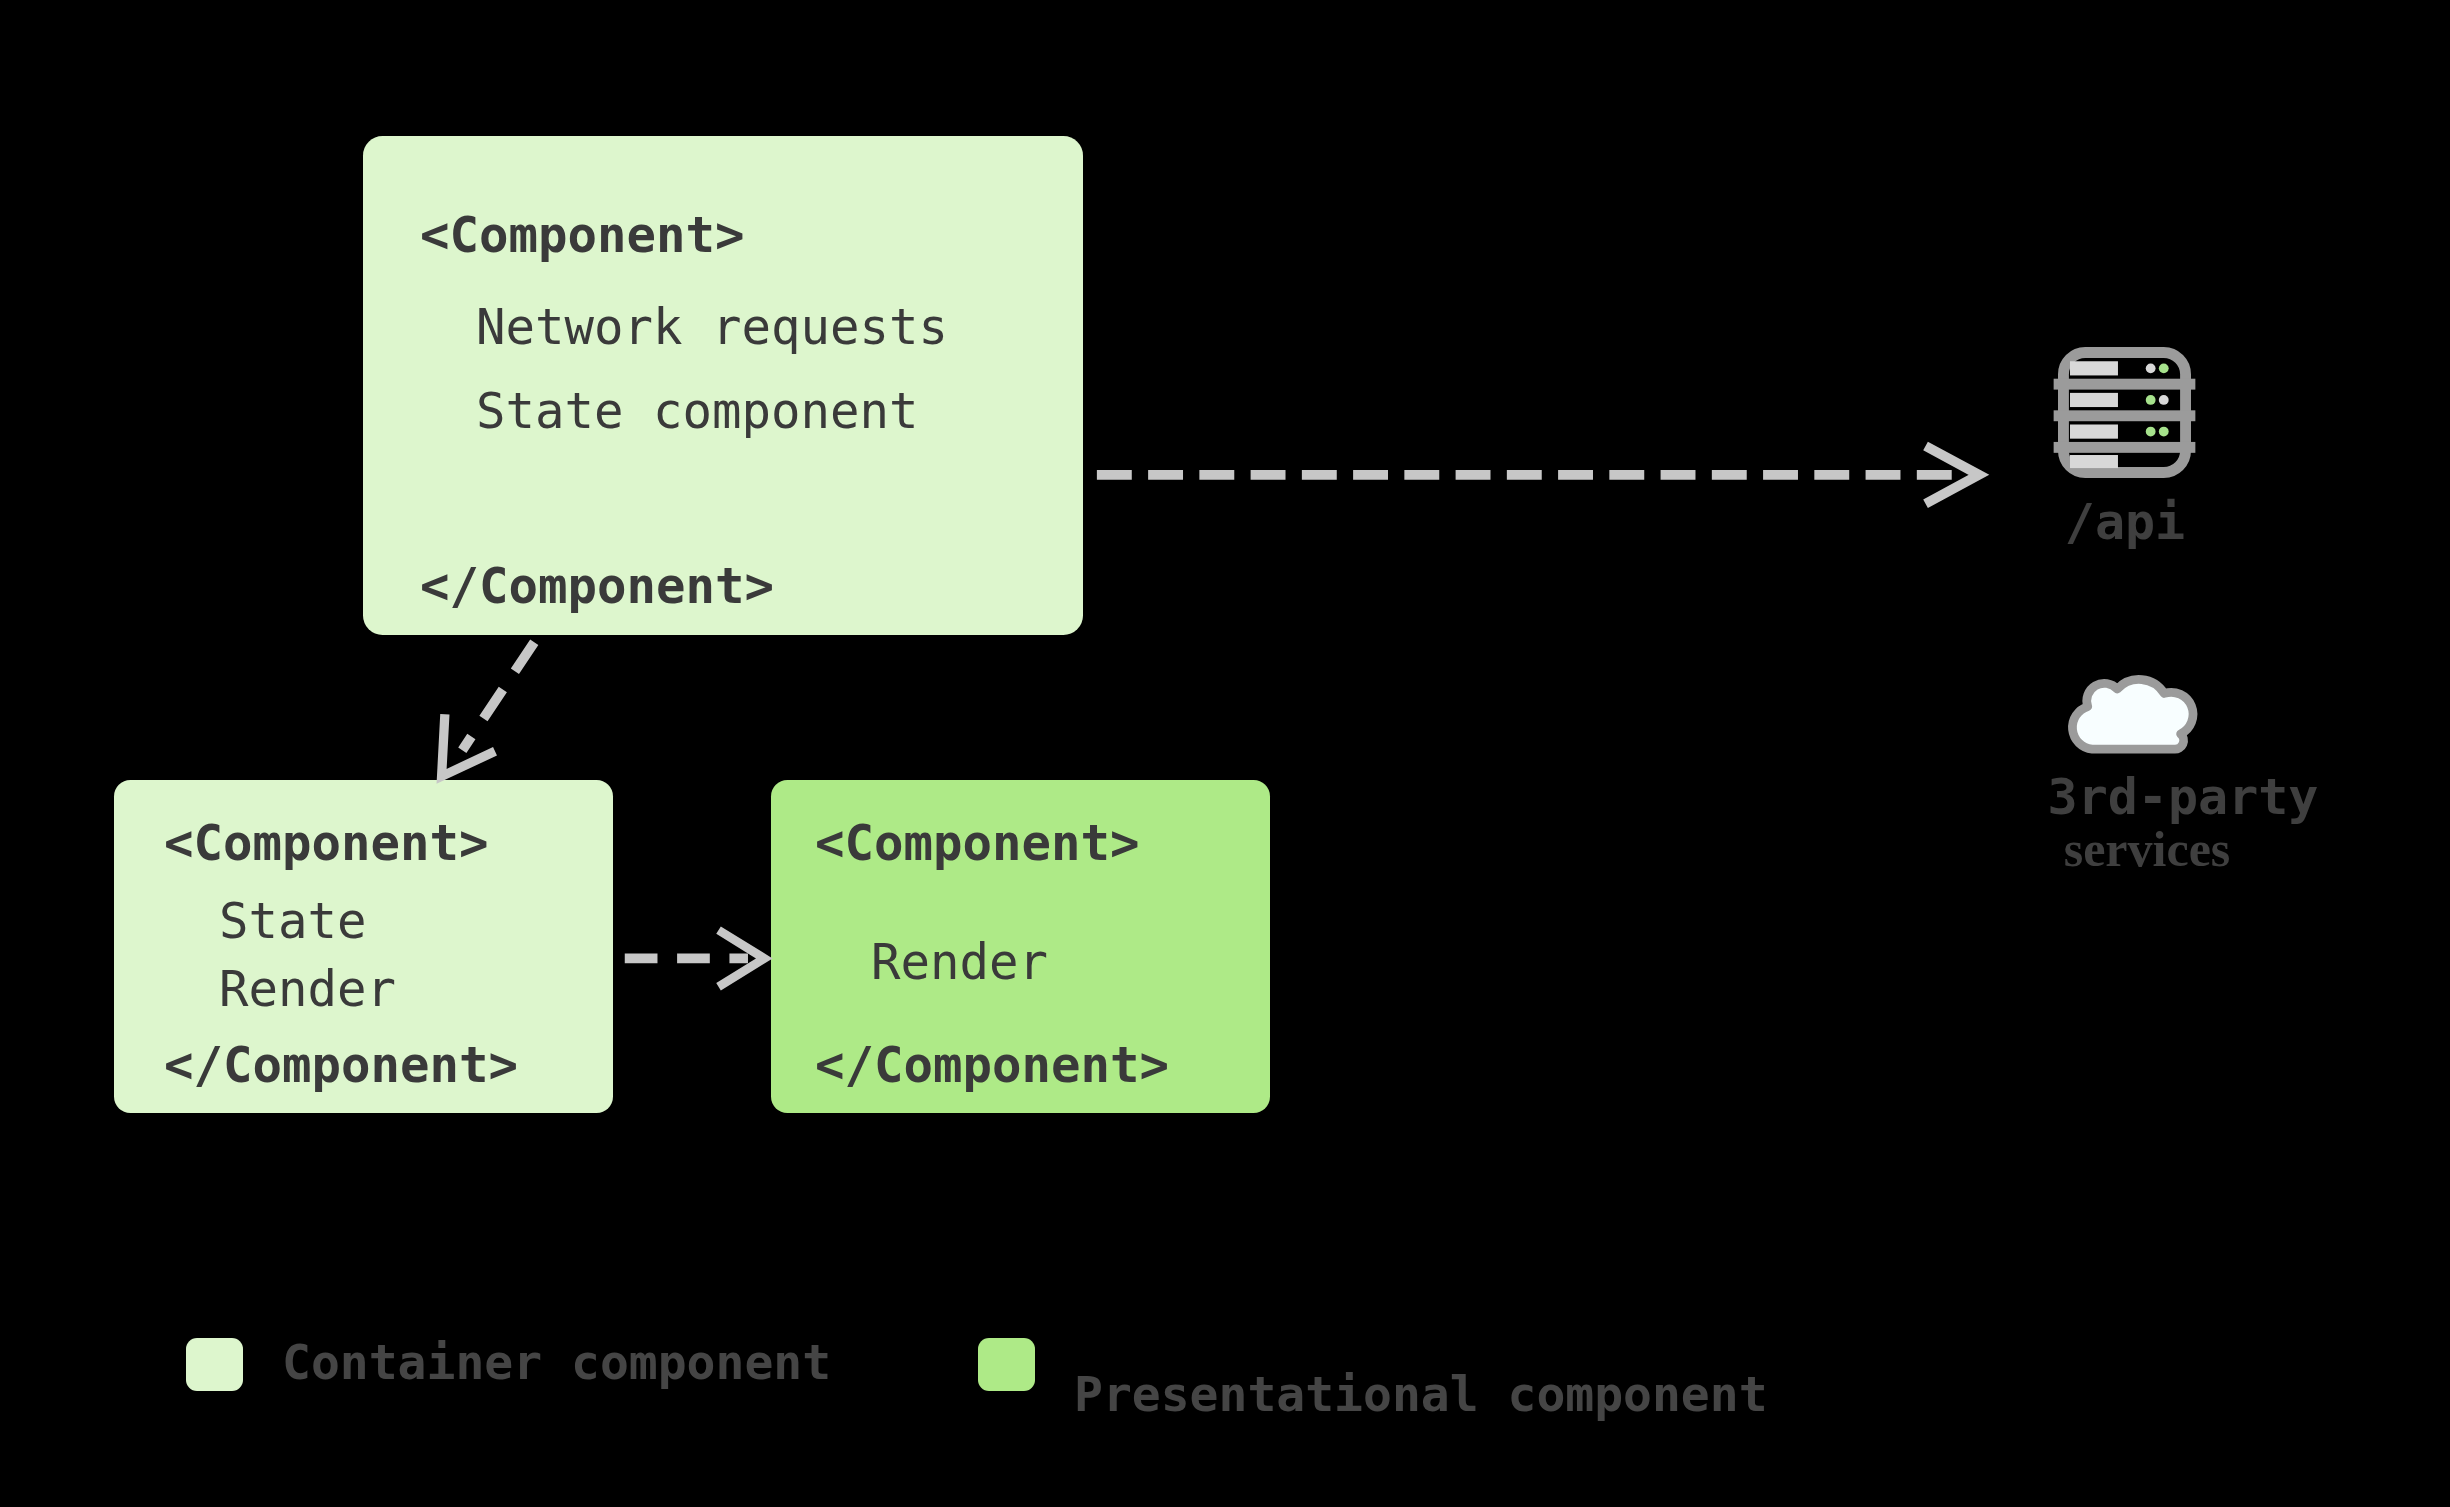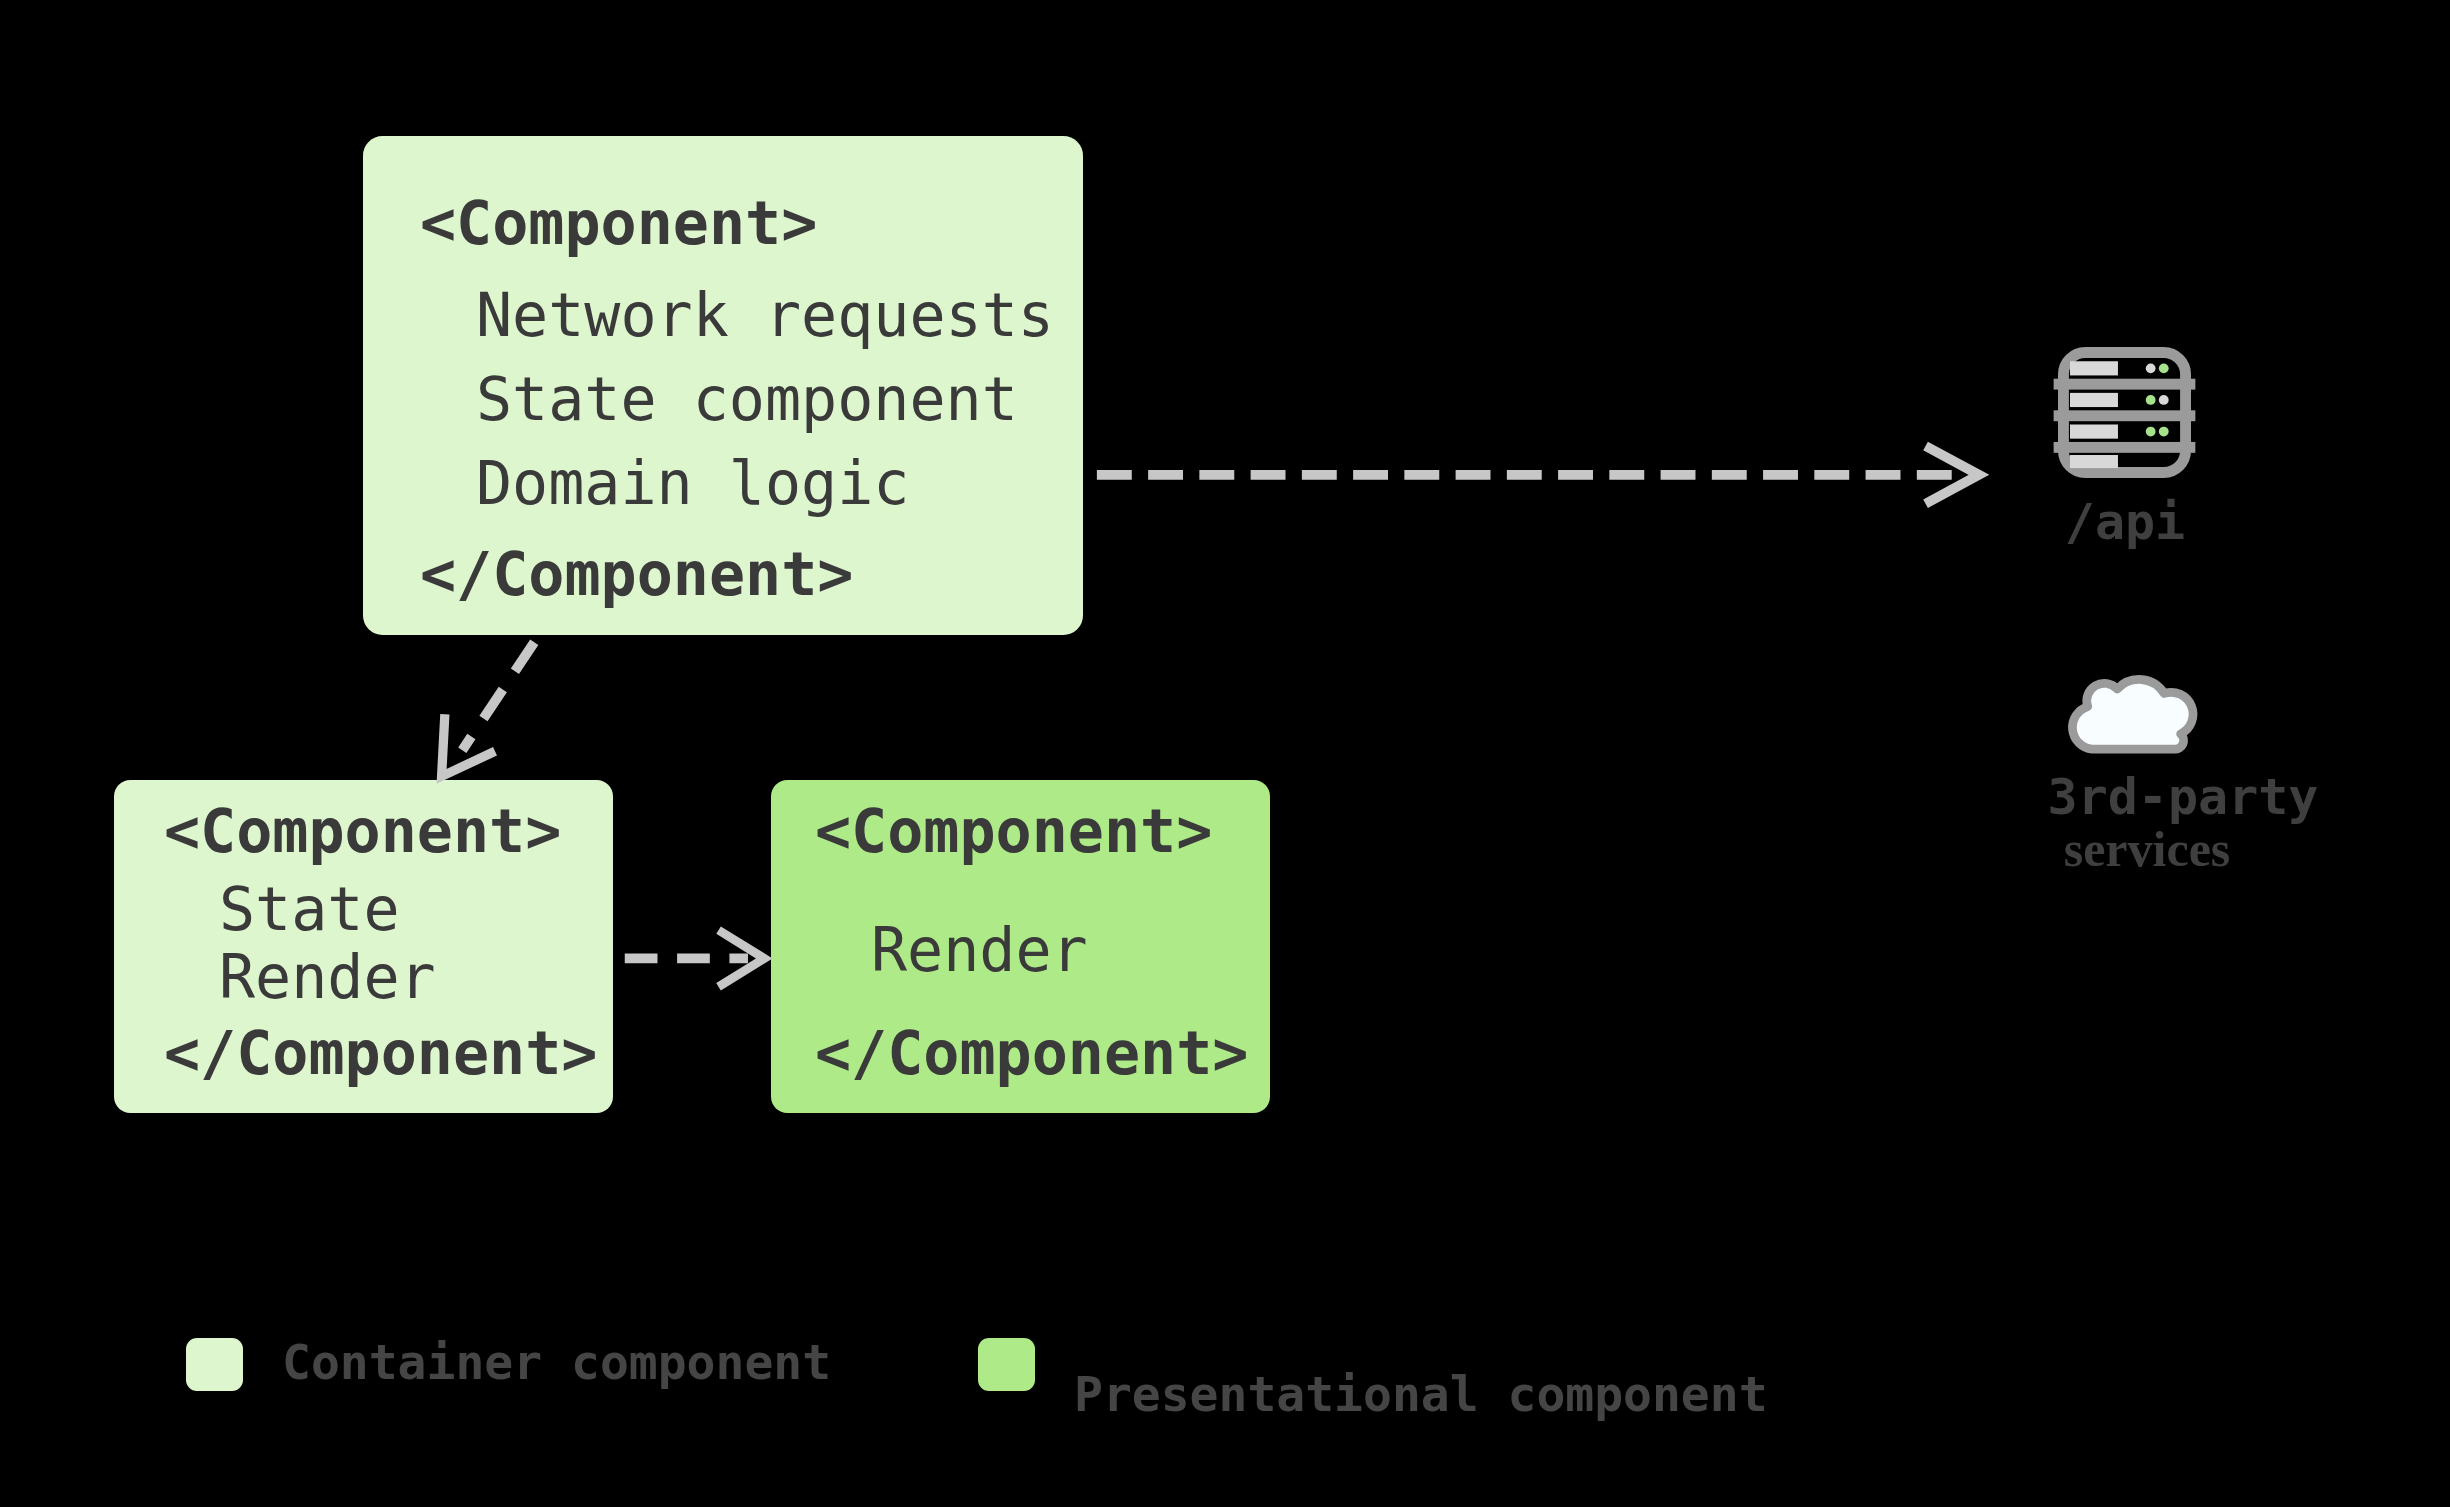--- a/index.html
+++ b/index.html
@@ -8,21 +8,21 @@
     background:var(--background,#000);
     font-family:"DejaVu Sans Mono","Liberation Mono",monospace;
   }
   .codebox{position:absolute;}
   .codebox.container{background:var(--container-fill);}
   .codebox.presentational{background:var(--presentational-fill);}
   .r36{border-radius:19.6px;}
   .r30{border-radius:16.4px;}
   .cl{
     position:absolute;transform:translateY(-50%);
-    font-size:60px;line-height:1;color:var(--code-text);white-space:pre;
+    font-size:49px;line-height:1;color:var(--code-text);white-space:pre;margin-top:12px;
   }
   .cl.tag{font-weight:bold;}
   .iconlabel{
     position:absolute;transform:translate(-50%,-50%);
     font-size:50px;line-height:1;font-weight:bold;
     color:var(--service-label);white-space:pre;text-align:right;
   }
   .legend-label{
     position:absolute;transform:translateY(-50%);
     font-size:48px;line-height:1;color:var(--legend-text);white-space:pre;font-weight:bold;
@@ -42,21 +42,20 @@
 </style>
 </head>
 <body>
 
 <div class="stage">
 
   <div class="codebox container r36" style="left:363px;top:136px;width:720px;height:499px;">
     <div class="cl tag" style="left:57px;top:87px;">&lt;Component&gt;</div>
     <div class="cl" style="left:113px;top:179px;text-align:center;">Network requests</div>
     <div class="cl" style="left:113px;top:263px;">State component</div>
-    <div class="cl" style="left:113px;top:347px;">Domain logic</div>
     <div class="cl tag" style="left:57px;top:438px;">&lt;/Component&gt;</div>
   </div>
 
   <div class="codebox container r30" style="left:114px;top:780px;width:499px;height:333px;">
     <div class="cl tag" style="left:50px;top:51px;">&lt;Component&gt;</div>
     <div class="cl" style="left:105px;top:129px;">State</div>
     <div class="cl" style="left:105px;top:197px;">Render</div>
     <div class="cl tag" style="left:50px;top:273px;">&lt;/Component&gt;</div>
   </div>
 

